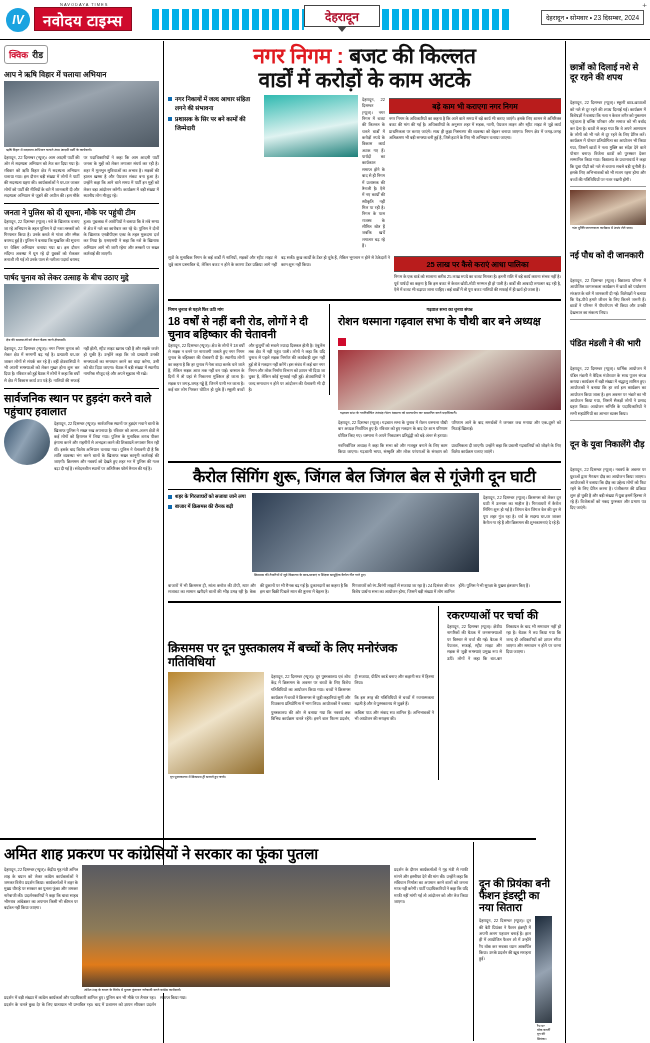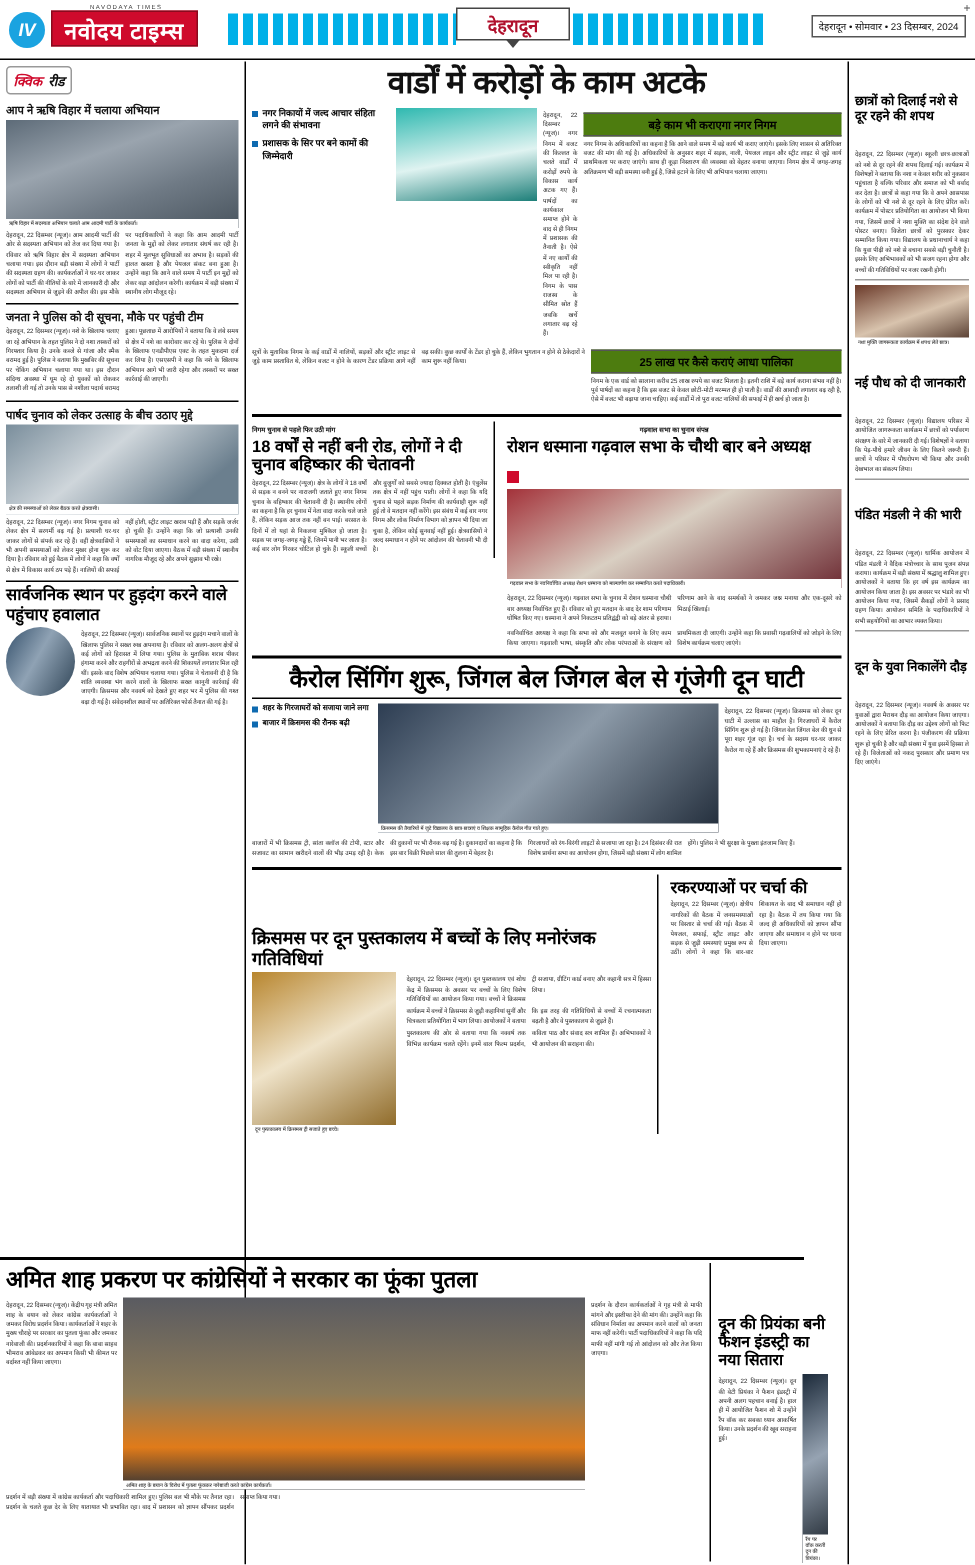--- a/index.html
+++ b/index.html
@@ -49,21 +49,21 @@
 
   
   .cols { position:absolute; top:41px; left:0; width:650px; height:1002px; display:flex; }
   .col-l { width:164px; border-right:1px solid #000; padding:3px 4px; }
   .col-m { width:402px; padding:3px 4px; border-right:1px solid #000; }
   .col-r { width:84px; padding:3px 4px; }
 
   
   .kicker-box {
     border:1px solid #999; border-radius:3px; padding:2px 4px; display:inline-flex; gap:4px;
-    align-items:flex-end; margin-bottom:3px;font-style:italic;
+    align-items:flex-end; margin-bottom:3px;
   }
   .kicker-red { color:#cf0a2c; font-weight:bold; font-size:9px; }
   .kicker-blk { color:#111; font-weight:bold; font-size:9px; }
   .sub-line { font-size:7.5px; color:#111; margin:2px 0; font-weight:bold; }
   h2.hl { font-size:11px; line-height:1.15; color:#000; font-weight:bold; margin:3px 0 2px; }
   h2.hl.sm { font-size:9.5px; }
   h3.hl2 { font-size:8.5px; line-height:1.2; font-weight:bold; margin:18px 0; }
   .body-txt {
     font-size:4.1px; line-height:1.55; text-align:justify; color:#1a1a1a;
     column-gap:4px; margin:2px 0; word-spacing:-0.2px;
@@ -88,21 +88,21 @@
   .ph-fire { background:linear-gradient(180deg,#5a5b61 0%,#8d7b58 50%,#e07b1a 78%, #2f3136 100%); }
   .ph-model { background:linear-gradient(150deg,#1c2a3a 0%,#96a3b2 45%,#101820 100%); }
 
   
   .lead-wrap { text-align:center; }
   .lead-h1 { font-size:21px; line-height:1.12; font-weight:bold; color:#111; letter-spacing:-.2px; }
   .lead-h1 .red { color:#e01a20; }
   .bullets { list-style:none; font-size:6px; line-height:1.45; font-weight:bold; }
   .bullets li { position:relative; padding-left:7px; margin-bottom:3px; }
   .bullets li:before { content:""; position:absolute; left:0; top:2px; width:4px; height:4px; background:#0e6ab0; }
-  .box-hdr-shade { background:#4d7c0f; font-size:7.5px; font-weight:bold; text-align:center; padding:2px 0; margin:3px 0 2px; border-top:1px solid #555; border-bottom:1px solid #555; }
+  .box-hdr-shade { background:#b91c1c; font-size:7.5px; font-weight:bold; text-align:center; padding:2px 0; margin:3px 0 2px; border-top:1px solid #555; border-bottom:1px solid #555; }
   .redbar { background:#cf0a2c; color:#fff; font-size:6px; font-weight:bold; padding:1px 3px; display:inline-block; }
   .flex { display:flex; gap:4px; }
   .tiny-cap { font-size:3.4px; color:#222; line-height:1.3; }
   .strip-hdr { font-size:16px; font-weight:bold; text-align:center; border-top:2px solid #000; border-bottom:1px solid #000; padding:2px 0; margin:3px 0; }
 </style>
 </head>
 <body>
 
 <div class="page">
 
@@ -147,20 +147,23 @@
       <h2 class="hl">सार्वजनिक स्थान पर हुड़दंग करने वाले पहुंचाए हवालात</h2>
       <div class="flex" style="margin-top:2px;">
         <div class="photo ph-c" style="width:46px;height:46px;flex:none;border-radius:50%;"></div>
         <div class="body-txt" style="flex:1;">देहरादून, 22 दिसम्बर (न्यूज)। सार्वजनिक स्थानों पर हुड़दंग मचाने वालों के खिलाफ पुलिस ने सख्त रुख अपनाया है। रविवार को अलग-अलग क्षेत्रों से कई लोगों को हिरासत में लिया गया। पुलिस के मुताबिक शराब पीकर हंगामा करने और राहगीरों से अभद्रता करने की शिकायतें लगातार मिल रही थीं। इसके बाद विशेष अभियान चलाया गया। पुलिस ने चेतावनी दी है कि शांति व्यवस्था भंग करने वालों के खिलाफ सख्त कानूनी कार्रवाई की जाएगी। क्रिसमस और नववर्ष को देखते हुए शहर भर में पुलिस की गश्त बढ़ा दी गई है। संवेदनशील स्थानों पर अतिरिक्त फोर्स तैनात की गई है।</div>
       </div>
     </div>
 
     <div class="col-m">
 
       <div class="lead-wrap">
+        <div class="lead-h1">
+          <span class="red">नगर निगम :</span><span> बजट की किल्लत</span>
+        </div>
         <div class="lead-h1">वार्डों में करोड़ों के काम अटके</div>
       </div>
 
       <div class="flex" style="margin-top:4px;align-items:flex-start;">
         <ul class="bullets" style="width:92px;flex:none;">
           <li>नगर निकायों में जल्द आचार संहिता लगने की संभावना</li>
           <li>प्रशासक के सिर पर बने कामों की जिम्मेदारी</li>
         </ul>
         <div class="photo ph-teal" style="width:94px;height:62px;flex:none;"></div>
         <div class="body-txt" style="flex:1;">देहरादून, 22 दिसम्बर (न्यूज)। नगर निगम में बजट की किल्लत के चलते वार्डों में करोड़ों रुपये के विकास कार्य अटक गए हैं। पार्षदों का कार्यकाल समाप्त होने के बाद से ही निगम में प्रशासक की तैनाती है। ऐसे में नए कार्यों की स्वीकृति नहीं मिल पा रही है। निगम के पास राजस्व के सीमित स्रोत हैं जबकि खर्चे लगातार बढ़ रहे हैं।</div>

